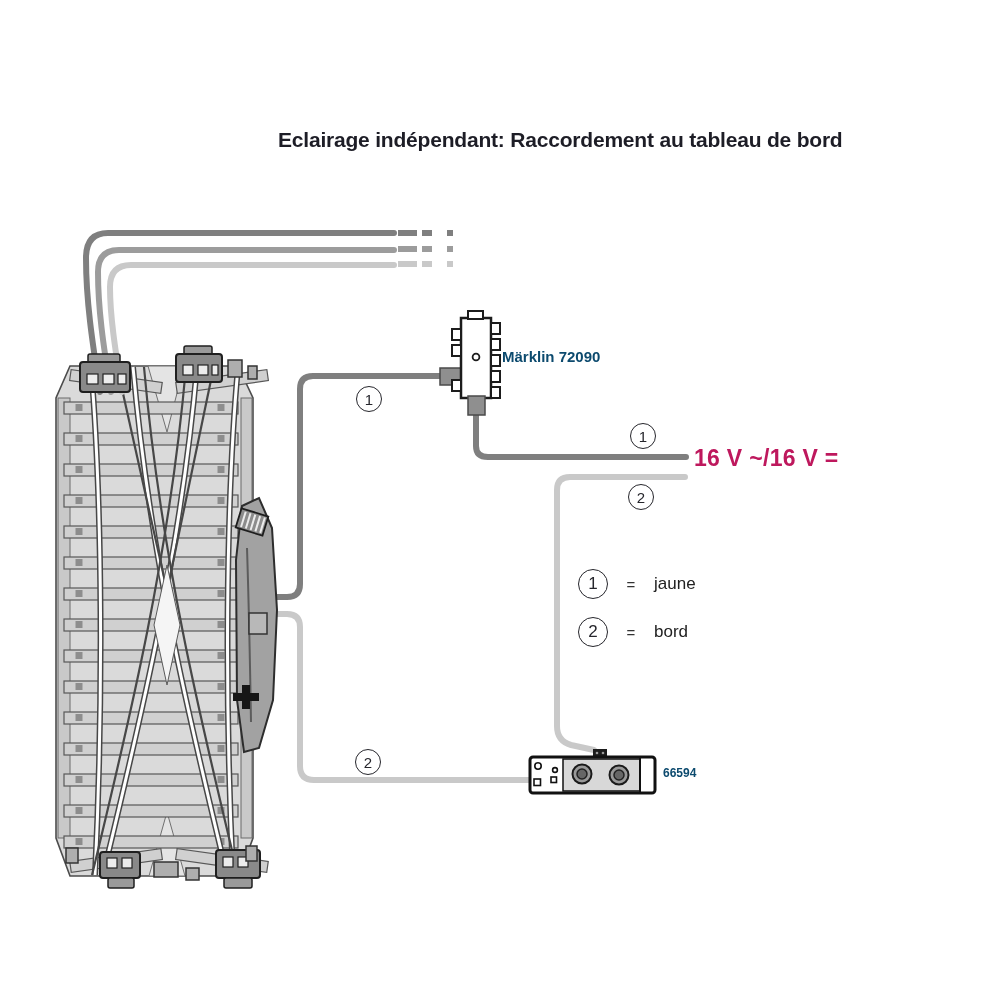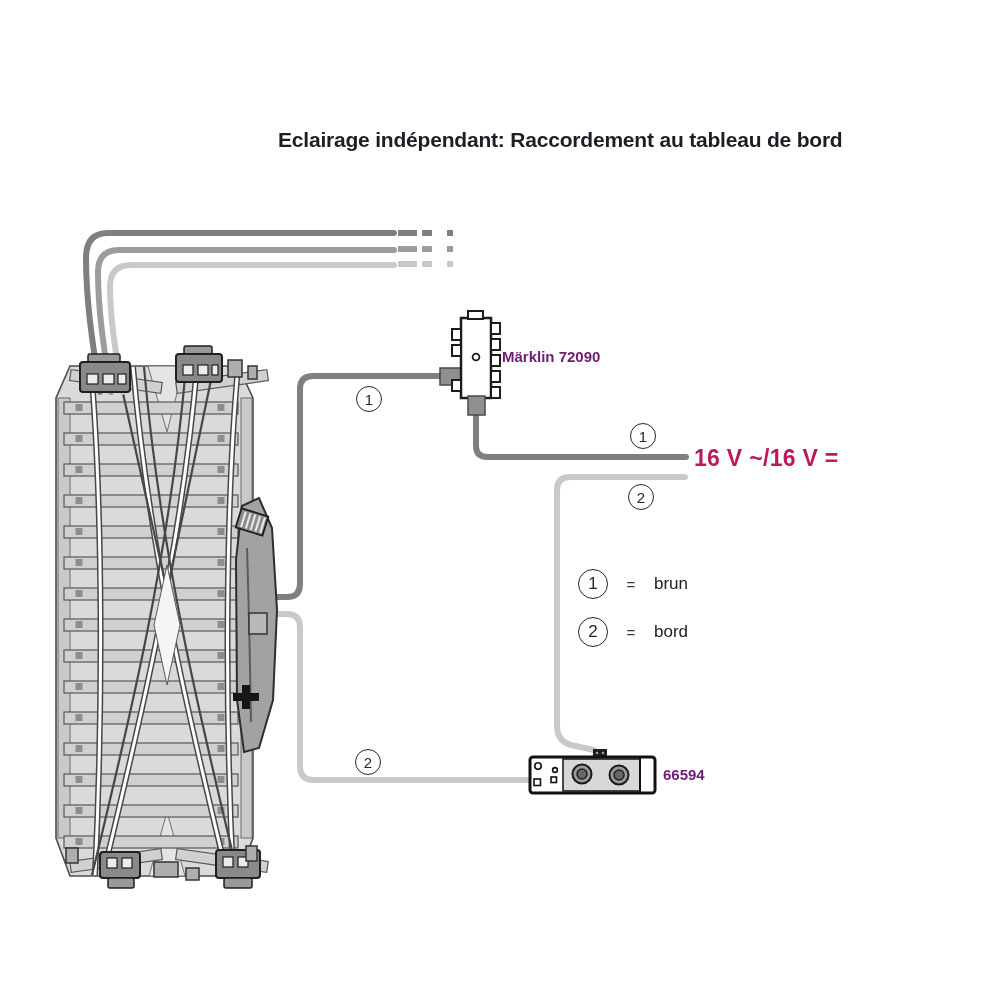--- a/index.html
+++ b/index.html
@@ -3,23 +3,23 @@
 <meta charset="utf-8">
 <style>
   html,body{margin:0;padding:0;background:#fff;}
   .page{position:relative;width:1000px;height:1000px;background:#ffffff;overflow:hidden;
         font-family:"Liberation Sans",sans-serif;}
   .art{position:absolute;left:0;top:0;width:1000px;height:1000px;}
 
   .title{position:absolute;left:278px;top:128px;width:600px;margin:0;
          font-size:21px;font-weight:bold;color:#1d1d26;letter-spacing:-0.2px;white-space:nowrap;}
 
-  .lbl{position:absolute;white-space:nowrap;color:#701a75;font-weight:bold;}
+  .lbl{position:absolute;white-space:nowrap;color:#0c4a6e;font-weight:bold;}
   .lbl-72090{left:502px;top:348px;font-size:15px;}
-  .lbl-66594{left:663px;top:766px;font-size:15px;}
+  .lbl-66594{left:663px;top:766px;font-size:12px;}
   .lbl-voltage{left:694px;top:445px;font-size:23px;color:#be185d;letter-spacing:0.3px;}
 
   .marker{position:absolute;width:26px;height:26px;border:1.7px solid #26262c;border-radius:50%;
           background:#ffffff;display:flex;align-items:center;justify-content:center;
           font-size:15px;color:#26262c;box-sizing:border-box;}
   .m-1a{left:356px;top:386px;}
   .m-1b{left:630px;top:423px;}
   .m-2a{left:628px;top:484px;}
   .m-2b{left:355px;top:749px;}
 
@@ -225,21 +225,21 @@
 
   <div class="marker m-1a">1</div>
   <div class="marker m-1b">1</div>
   <div class="marker m-2a">2</div>
   <div class="marker m-2b">2</div>
 
   <div class="legend">
     <div class="legend-row">
       <span class="lg-circle">1</span>
       <span class="lg-eq">=</span>
-      <span class="lg-name">brun</span>
+      <span class="lg-name">jaune</span>
     </div>
     <div class="legend-row">
       <span class="lg-circle">2</span>
       <span class="lg-eq">=</span>
       <span class="lg-name">bord</span>
     </div>
   </div>
 
 </div>
 

